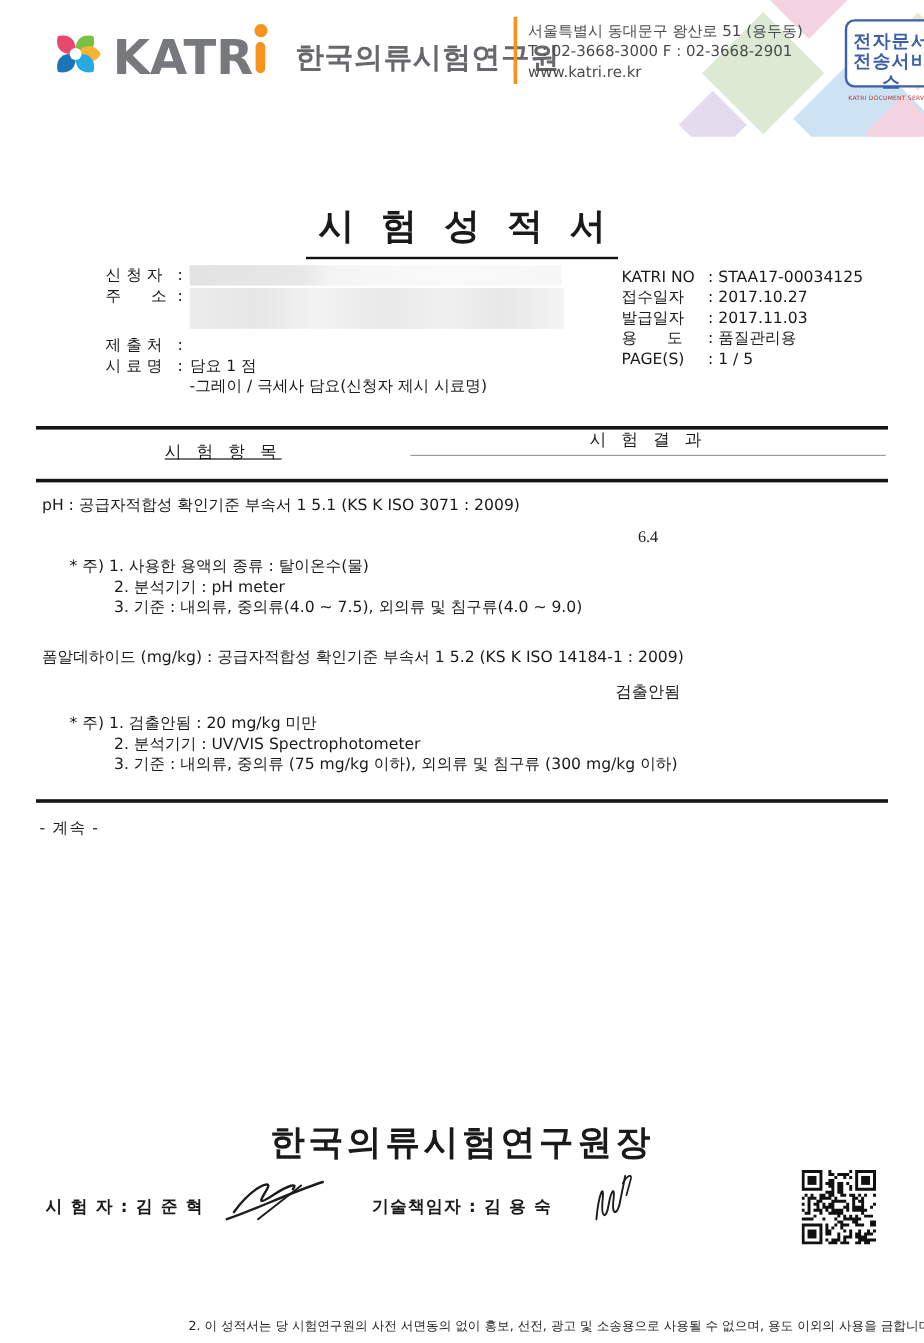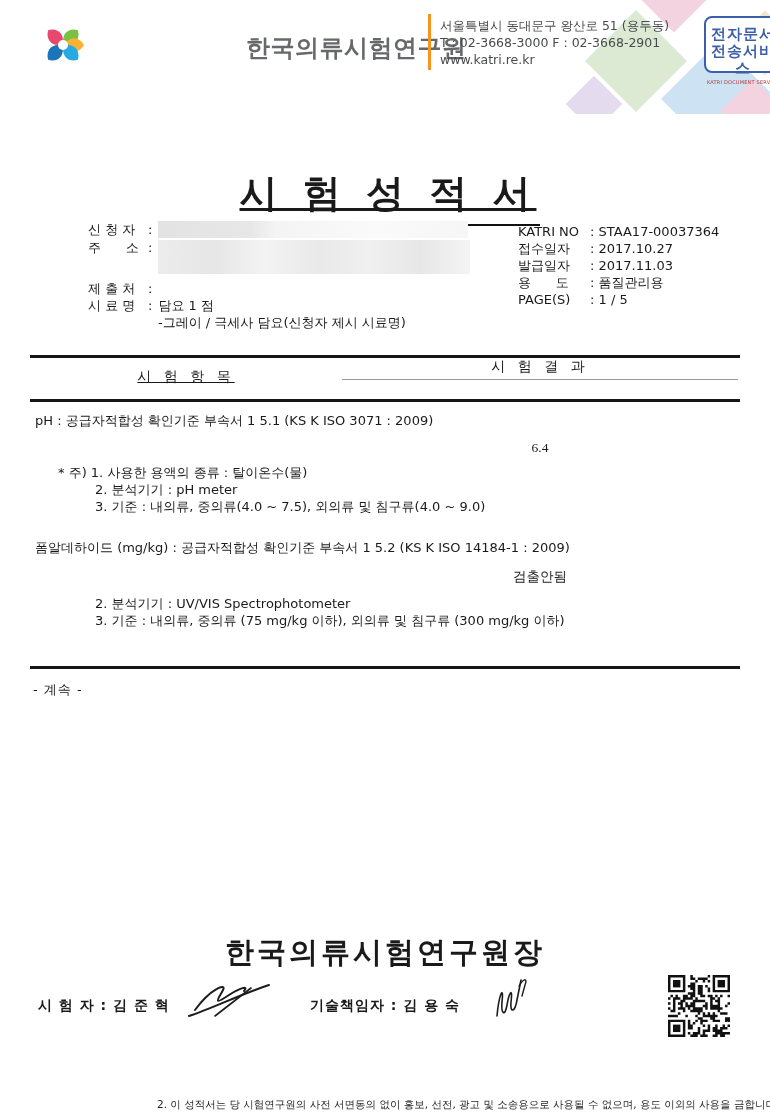--- a/index.html
+++ b/index.html
@@ -18,21 +18,21 @@
   .hdr-divider { left:428px; top:14px; width:3px; height:56px; background:#f7941d; }
   .hdr-contact { left:440px; top:17px; font-size:12.5px; color:#4a4b4d; line-height:17px; white-space:nowrap; }
   .hdr-art { left:560px; top:0; width:210px; height:114px; overflow:hidden; }
   .dia { position:absolute; transform:rotate(45deg); }
   .badge { left:704px; top:16px; width:78px; height:57px; background:#fff; border:2px solid #3d5fa8; border-radius:8px; text-align:center; padding-top:8px; z-index:3; }
   .badge .b-line { font-size:15px; font-weight:700; color:#3d5fa8; line-height:17px; letter-spacing:1px; }
   .badge .b-sub { font-size:5px; color:#b03a3a; letter-spacing:0.2px; margin-top:2px; }
 
   
   .doc-title { left:0; top:168px; width:770px; text-align:center; }
-  .doc-title span { display:inline-block; font-size:38px; font-weight:700; letter-spacing:6px; border-bottom:2px solid #111; padding:0 4px 5px 10px;text-decoration:underline; }
+  .doc-title span { display:inline-block; font-size:30px; font-weight:700; letter-spacing:6px; border-bottom:2px solid #111; padding:0 4px 5px 10px; }
 
   
   .info-row { font-size:13px; line-height:16px; white-space:pre; }
   .lab { display:inline-block; width:60px; white-space:pre; }
   .redact { background:linear-gradient(90deg,#e3e3e3 0%,#e7e7e7 30%,#f4f4f4 38%,#fafafa 70%,#f6f6f6 100%); }
   .redact2 { background:linear-gradient(90deg,#ececec 0%,#e6e6e6 18%,#f3f3f3 34%,#e9e9e9 52%,#f0f0f0 68%,#e7e7e7 84%,#f4f4f4 100%); }
   .meta-row { font-size:13px; line-height:17px; white-space:pre; }
   .meta-lab { display:inline-block; width:72px; white-space:pre; }
 
   
@@ -85,20 +85,21 @@
       <g transform="rotate(135 27 27)">
           <path d="M27 6 C36 11 36 21 27 26 C18 21 18 11 27 6 Z" fill="#27aae1"></path>
         </g>
       <g transform="rotate(-135 27 27)">
           <path d="M27 6 C36 11 36 21 27 26 C18 21 18 11 27 6 Z" fill="#1b75bb"></path>
         </g>
       <circle cx="27" cy="27" r="5" fill="#ffffff"></circle>
     </g>
   </svg>
 
+  <div class="abs logo-word"><span>KATR</span><span class="logo-i"><span class="stem"></span><span class="dot"></span></span></div>
 
   <div class="abs org-name">한국의류시험연구원</div>
   <div class="abs hdr-divider"></div>
 
   <div class="abs hdr-contact">
     <div>서울특별시 동대문구 왕산로 51 (용두동)</div>
     <div>T : 02-3668-3000 F : 02-3668-2901</div>
     <div>www.katri.re.kr</div>
   </div>
 
@@ -117,21 +118,21 @@
 
   <div class="abs info-row" style="left:88px;top:240px;"><span class="lab">주      소</span><span>:</span></div>
   <div class="abs redact2" style="left:158px;top:240px;width:312px;height:34px;"></div>
 
   <div class="abs info-row" style="left:88px;top:281px;"><span class="lab">제 출 처</span><span>:</span></div>
 
   <div class="abs info-row" style="left:88px;top:298px;"><span class="lab">시 료 명</span><span>:</span><span style="margin-left:6px;">담요 1 점</span></div>
   <div class="abs info-row" style="left:158px;top:315px;">-그레이 / 극세사 담요(신청자 제시 시료명)</div>
 
   <div class="abs" style="left:518px;top:223px;">
-    <div class="meta-row"><span class="meta-lab">KATRI NO</span><span>:</span> <span>STAA17-00037364</span></div>
+    <div class="meta-row"><span class="meta-lab">KATRI NO</span><span>:</span> <span>STAA17-00034125</span></div>
     <div class="meta-row"><span class="meta-lab">접수일자</span><span>:</span> <span>2017.10.27</span></div>
     <div class="meta-row"><span class="meta-lab">발급일자</span><span>:</span> <span>2017.11.03</span></div>
     <div class="meta-row"><span class="meta-lab">용      도</span><span>:</span> <span>품질관리용</span></div>
     <div class="meta-row"><span class="meta-lab">PAGE(S)</span><span>:</span> <span>1 / 5</span></div>
   </div>
 
   <div class="abs rule-thick" style="top:355px;"></div>
   <div class="abs col-item" style="top:368px;text-decoration:underline;">시 험 항 목</div>
   <div class="abs col-result" style="top:358px;">시 험 결 과</div>
   <div class="abs rule-thin" style="top:379px;"></div>
@@ -141,20 +142,21 @@
   <div class="abs result-val" style="top:440px;font-family:Liberation Serif, serif;">6.4</div>
   <div class="abs notes" style="top:464px;">
     <div><span>* 주) </span><span>1. 사용한 용액의 종류 : 탈이온수(물)</span></div>
     <div class="cont">2. 분석기기 : pH meter</div>
     <div class="cont">3. 기준 : 내의류, 중의류(4.0 ~ 7.5), 외의류 및 침구류(4.0 ~ 9.0)</div>
   </div>
 
   <div class="abs method" style="top:539px;">폼알데하이드 (mg/kg) : 공급자적합성 확인기준 부속서 1 5.2 (KS K ISO 14184-1 : 2009)</div>
   <div class="abs result-val" style="top:568px;">검출안됨</div>
   <div class="abs notes" style="top:595px;">
+    <div><span>* 주) </span><span>1. 검출안됨 : 20 mg/kg 미만</span></div>
     <div class="cont">2. 분석기기 : UV/VIS Spectrophotometer</div>
     <div class="cont">3. 기준 : 내의류, 중의류 (75 mg/kg 이하), 외의류 및 침구류 (300 mg/kg 이하)</div>
   </div>
 
   <div class="abs rule-thick" style="top:666px;"></div>
   <div class="abs continuation">- 계속 -</div>
 
   <div class="abs director">한국의류시험연구원장</div>
 
   <div class="abs sig-label" style="left:38px;top:997px;">시 험 자 : 김 준 혁</div>

